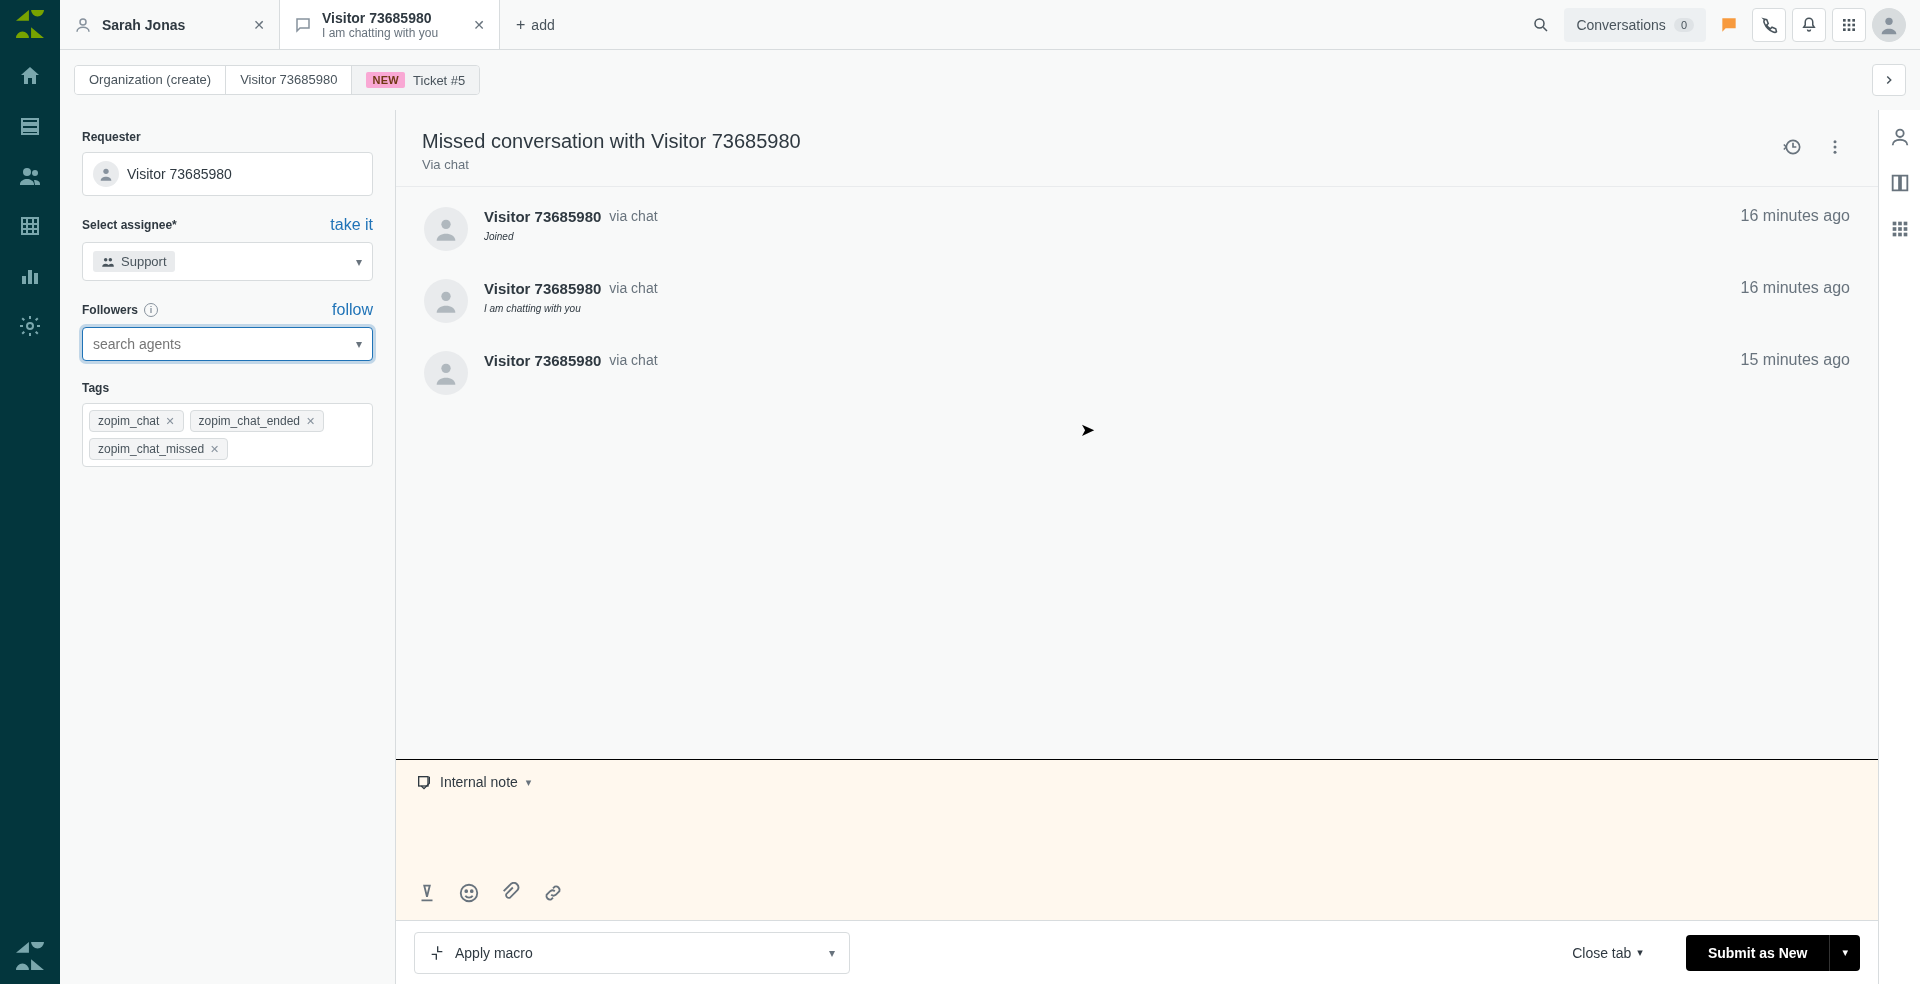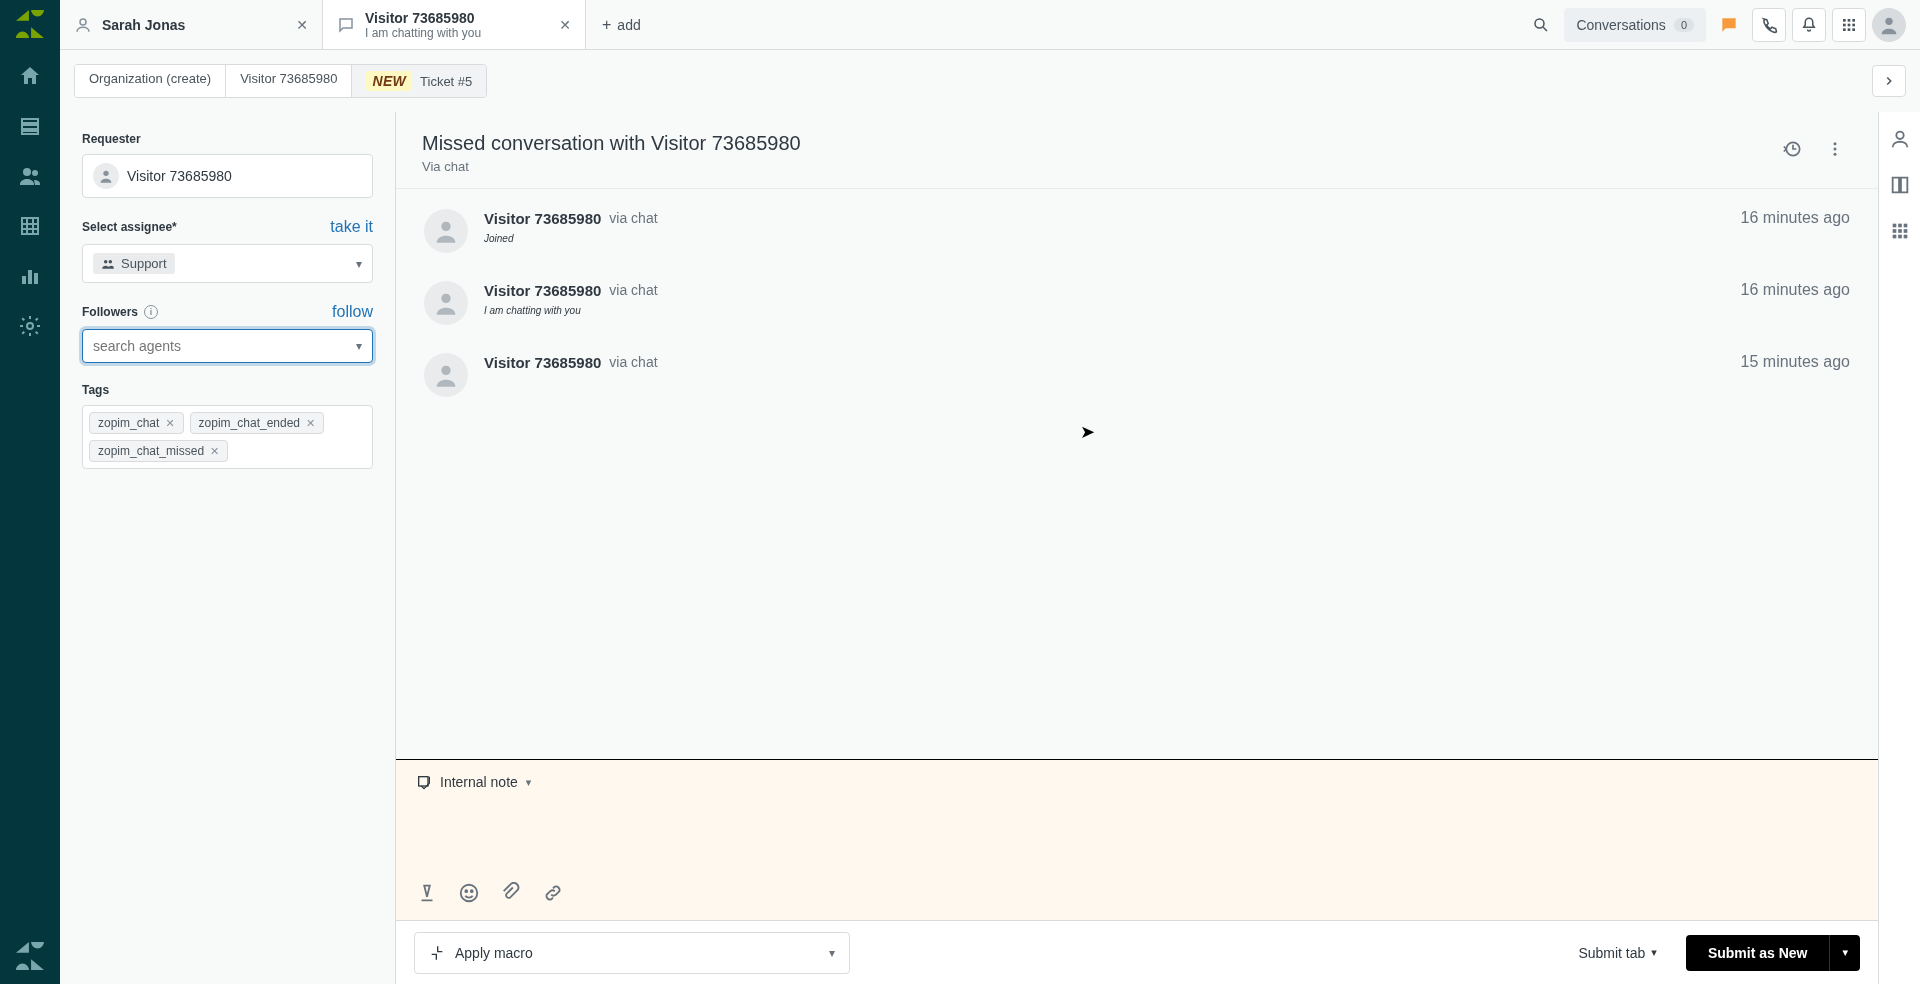--- a/index.html
+++ b/index.html
@@ -3,40 +3,40 @@
 <meta charset="utf-8">
 <style>
 * { box-sizing: border-box; margin: 0; padding: 0; font-family: -apple-system, BlinkMacSystemFont, "Segoe UI", Helvetica, Arial, sans-serif; }
 body { display: flex; width: 1920px; height: 984px; overflow: hidden; background: #f8f9f9; color: #2f3941; }
 .left-rail { width: 60px; background: #03363d; display: flex; flex-direction: column; align-items: center; padding-top: 10px; gap: 26px; position: relative; }
 .left-rail .logo { width: 28px; height: 28px; }
 .left-rail .nav-icon { width: 24px; height: 24px; color: #7aa7ad; cursor: pointer; }
 .left-rail .bottom-logo { position: absolute; bottom: 14px; width: 28px; height: 28px; color: #7aa7ad; }
 .main { flex: 1; display: flex; flex-direction: column; }
 .tabs-bar { height: 50px; display: flex; align-items: stretch; border-bottom: 1px solid #d8dcde; background: #f8f9f9; }
-.tab { display: flex; align-items: center; padding: 0 14px; gap: 10px; border-right: 1px solid #d8dcde; background: #fff; cursor: pointer; width: 263px; position: relative; }
+.tab { display: flex; align-items: center; padding: 0 14px; gap: 10px; border-right: 1px solid #d8dcde; background: #fff; cursor: pointer; width: 220px; position: relative; }
 .tab.inactive { background: #f8f9f9; }
 .tab .tab-icon { color: #87929d; width: 18px; height: 18px; }
 .tab .tab-title { font-size: 14px; font-weight: 600; color: #2f3941; }
 .tab .tab-sub { font-size: 12px; color: #68737d; }
 .tab .close { margin-left: auto; color: #68737d; font-size: 14px; }
 .tab-add { display: flex; align-items: center; padding: 0 16px; color: #49545c; gap: 6px; font-size: 14px; cursor: pointer; }
 .tabs-right { margin-left: auto; display: flex; align-items: center; gap: 6px; padding-right: 14px; }
 .search-btn, .top-icon-btn { width: 34px; height: 34px; border:1px solid transparent; border-radius: 4px; display: flex; align-items: center; justify-content: center; color: #49545c; cursor:pointer;}
 .top-icon-btn { border:1px solid #d8dcde; background:#fff; }
 .top-icon-btn.chat { border:none; background:transparent; color:#f79a3e; }
 .conv-pill { background:#edf0f2; border-radius:4px; padding:0 12px; height:34px; display:flex; align-items:center; gap:8px; font-size:14px; color:#49545c; cursor:pointer;}
 .conv-pill .badge { background:#dfe3e6; border-radius:10px; font-size:11px; padding:1px 7px; color:#49545c; }
 .avatar-top { width:34px; height:34px; border-radius:50%; background:#d8dcde; border:1px solid #d8dcde; display:flex; align-items:center; justify-content:center; color:#87929d; cursor:pointer;}
 .breadcrumb-row { padding: 14px 14px; display:flex; align-items:center; }
 .crumb-group { display:flex; border:1px solid #d8dcde; border-radius:4px; overflow:hidden; font-size:13px; }
 .crumb { padding:6px 14px; border-right:1px solid #d8dcde; background:#fff; cursor:pointer; color:#49545c; }
 .crumb:last-child { border-right:none; }
 .crumb.ticket { background:#f1f3f4; display:flex; align-items:center; gap:8px; }
-.new-badge { background:#fef9c3; color:#703815; font-size:14px; font-weight:700; padding:2px 6px; border-radius:2px; letter-spacing:0.3px;font-style:italic; }
+.new-badge { background:#f9a8d4; color:#703815; font-size:11px; font-weight:700; padding:2px 6px; border-radius:2px; letter-spacing:0.3px; }
 .crumb-next { margin-left:auto; width:34px; height:32px; border:1px solid #d8dcde; border-radius:4px; display:flex; align-items:center; justify-content:center; background:#fff; cursor:pointer; color:#49545c; }
 .workspace { display:flex; flex:1; overflow:hidden; }
 .sidebar { width:336px; border-right:1px solid #d8dcde; padding:20px 22px; display:flex; flex-direction:column; gap:20px; }
 .field-label { font-size:12px; font-weight:700; color:#2f3941; display:flex; align-items:center; gap:6px; }
 .field-row { display:flex; justify-content:space-between; align-items:center; }
 .link-sm { color:#1f73b7; font-size:16px; cursor:pointer; }
 .input-box { border:1px solid #d8dcde; border-radius:4px; padding:8px 10px; display:flex; align-items:center; gap:8px; font-size:14px; color:#2f3941; background:#fff; }
 .input-box.focused { border:1px solid #1f73b7; box-shadow:0 0 0 3px rgba(31,115,183,0.25); }
 .input-box .mini-avatar { width:26px; height:26px; border-radius:50%; background:#e9ebed; display:flex; align-items:center; justify-content:center; color:#87929d; }
 .input-box input { border:none; outline:none; flex:1; font-size:14px; color:#2f3941; }
@@ -61,21 +61,21 @@
 .msg .via { font-size:14px; color:#68737d; }
 .msg .time { margin-left:auto; font-size:16px; color:#68737d; }
 .msg .text { font-size:10px; color:#2f3941; margin-top:6px;font-style:italic; }
 .cursor { position:absolute; left:684px; top:232px; font-size:18px; color:#000; pointer-events:none;}
 .composer { border-top:1px solid #000000; background:#fff8ee; display:flex; flex-direction:column; }
 .composer-sel { padding:14px 20px; display:flex; align-items:center; gap:8px; font-size:14px; color:#2f3941; cursor:pointer; }
 .composer-sel .sel-chev { color:#68737d; font-size:11px; }
 .composer-input { height:70px; }
 .composer-tools { padding:8px 20px 16px; display:flex; align-items:center; gap:20px; }
 .tool { width:22px; height:22px; color:#68737d; cursor:pointer; display:flex; align-items:center; justify-content:center; }
-.footer { height:64px; border-top:1px solid #d8dcde; display:flex; align-items:center; padding:0 18px; background:#fff; }
+.footer { height:64px; border-top:1px solid #d8dcde; display:flex; align-items:center; padding:0 18px; gap:14px; background:#fff; }
 .macro-btn { width:436px; height:42px; border:1px solid #d8dcde; border-radius:4px; display:flex; align-items:center; padding:0 14px; gap:10px; font-size:14px; color:#2f3941; cursor:pointer; background:#fff; }
 .macro-btn .chev { margin-left:auto; }
 .close-tab { margin-left:auto; display:flex; align-items:center; gap:6px; font-size:14px; color:#2f3941; cursor:pointer; }
 .submit-grp { display:flex;padding-left:29px; }
 .submit-btn { background:#000; color:#fff; padding:10px 22px; border-radius:4px 0 0 4px; font-size:14px; font-weight:600; cursor:pointer; }
 .submit-chev { background:#000; color:#fff; padding:10px 12px; border-left:1px solid #333; border-radius:0 4px 4px 0; cursor:pointer; display:flex; align-items:center; }
 .right-rail { width:42px; border-left:1px solid #d8dcde; background:#fff; display:flex; flex-direction:column; align-items:center; padding-top:16px; gap:24px; }
 .right-rail .r-icon { width:22px; height:22px; color:#68737d; cursor:pointer; }
 svg { width:100%; height:100%; }
 .info-icon { width:14px; height:14px; border:1px solid #87929d; border-radius:50%; display:inline-flex; align-items:center; justify-content:center; font-size:9px; color:#87929d; }
@@ -396,21 +396,21 @@
       <div class="footer">
         <div class="macro-btn">
           <svg viewBox="0 0 24 24" fill="none" stroke="currentColor" stroke-width="2" style="width:16px;height:16px;">
               <polyline points="13 2 13 10 20 10"></polyline>
               <polyline points="11 22 11 14 4 14"></polyline>
             </svg>
           <span>Apply macro</span>
           <span class="chev">▾</span>
         </div>
         <div class="close-tab">
-          <span>Submit tab</span>
+          <span>Close tab</span>
           <span style="font-size:11px;">▾</span>
         </div>
         <div class="submit-grp">
           <div class="submit-btn">Submit as New</div>
           <div class="submit-chev">
               <span style="font-size:11px;">▾</span>
             </div>
         </div>
       </div>
     </div>

